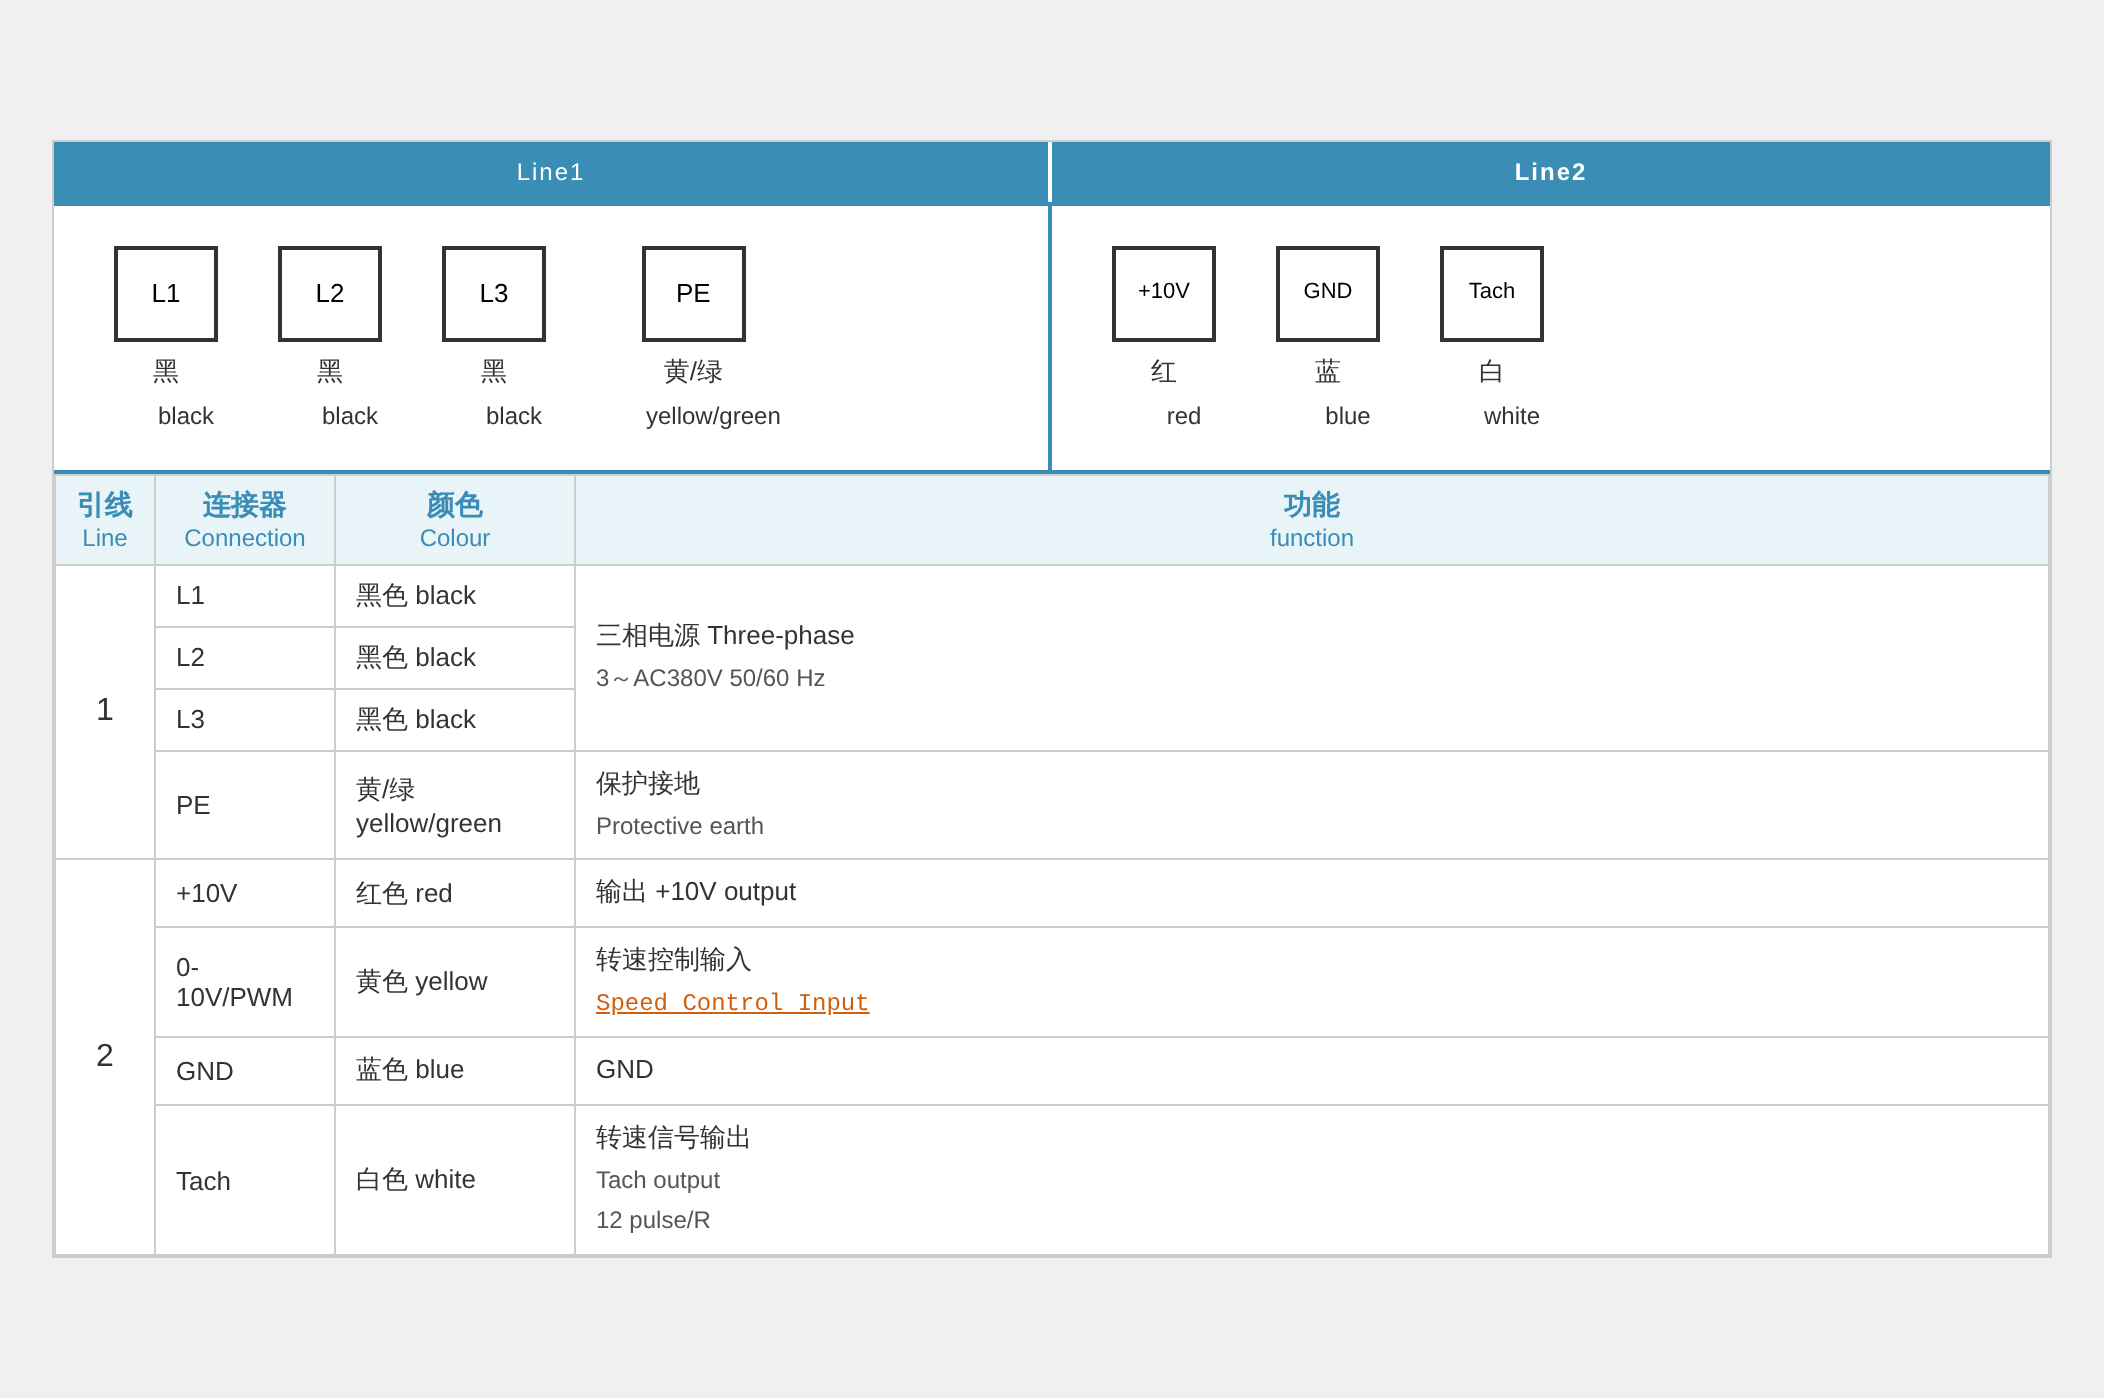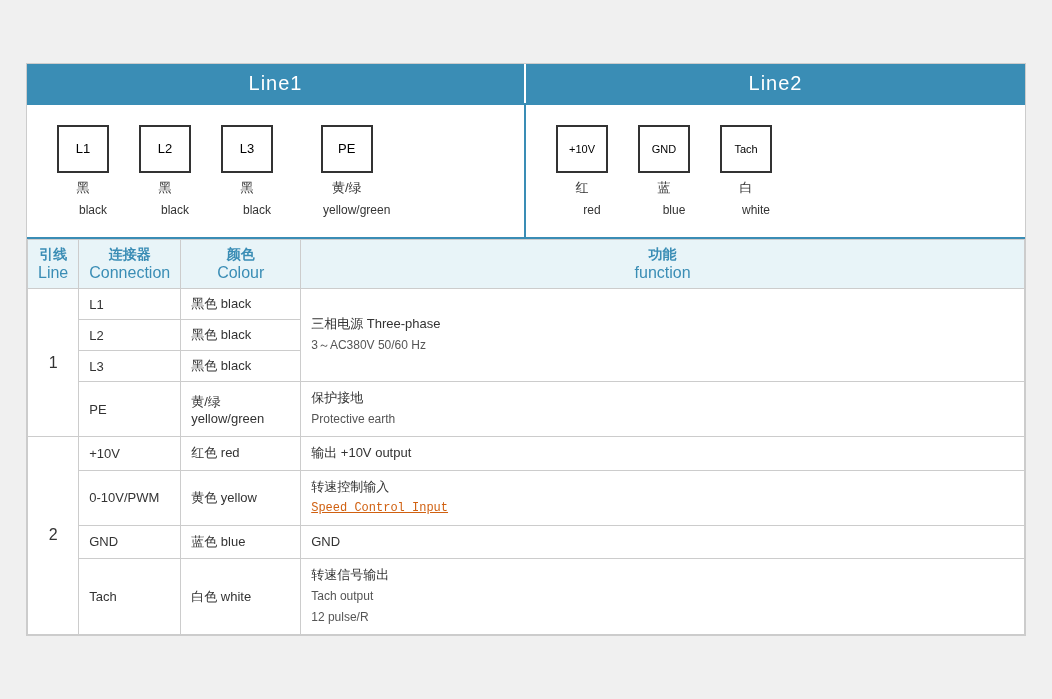--- a/index.html
+++ b/index.html
@@ -21,29 +21,30 @@
     
     .header-row {
       display: flex;
       border-bottom: 2px solid #3a8db5;
     }
     .header-line1, .header-line2 {
       background: #3a8db5;
       color: #fff;
       text-align: center;
       padding: 8px 0;
-      font-size: 20px;
+      font-size: 12px;
       letter-spacing: 1px;
     }
     .header-line1 {
       width: 50%;
       border-right: 2px solid #fff;
     }
     .header-line2 {
       width: 50%;
+      font-weight: bold;
     }
 
     
     .diagram-row {
       display: flex;
       border-bottom: 2px solid #3a8db5;
     }
     .diagram-half {
       width: 50%;
       padding: 20px 30px;
@@ -101,21 +102,21 @@
       font-weight: normal;
       border-bottom: 1px solid #ccc;
     }
     .col-header-cn {
       font-size: 14px;
       font-weight: bold;
       color: #3a8db5;
       display: block;
     }
     .col-header-en {
-      font-size: 16px;
+      font-size: 12px;
       color: #3a8db5;
       display: block;
     }
     .line-number-cell {
       text-align: center;
       font-size: 16px;
       font-weight: normal;
       color: #333;
       vertical-align: middle;
       width: 50px;

